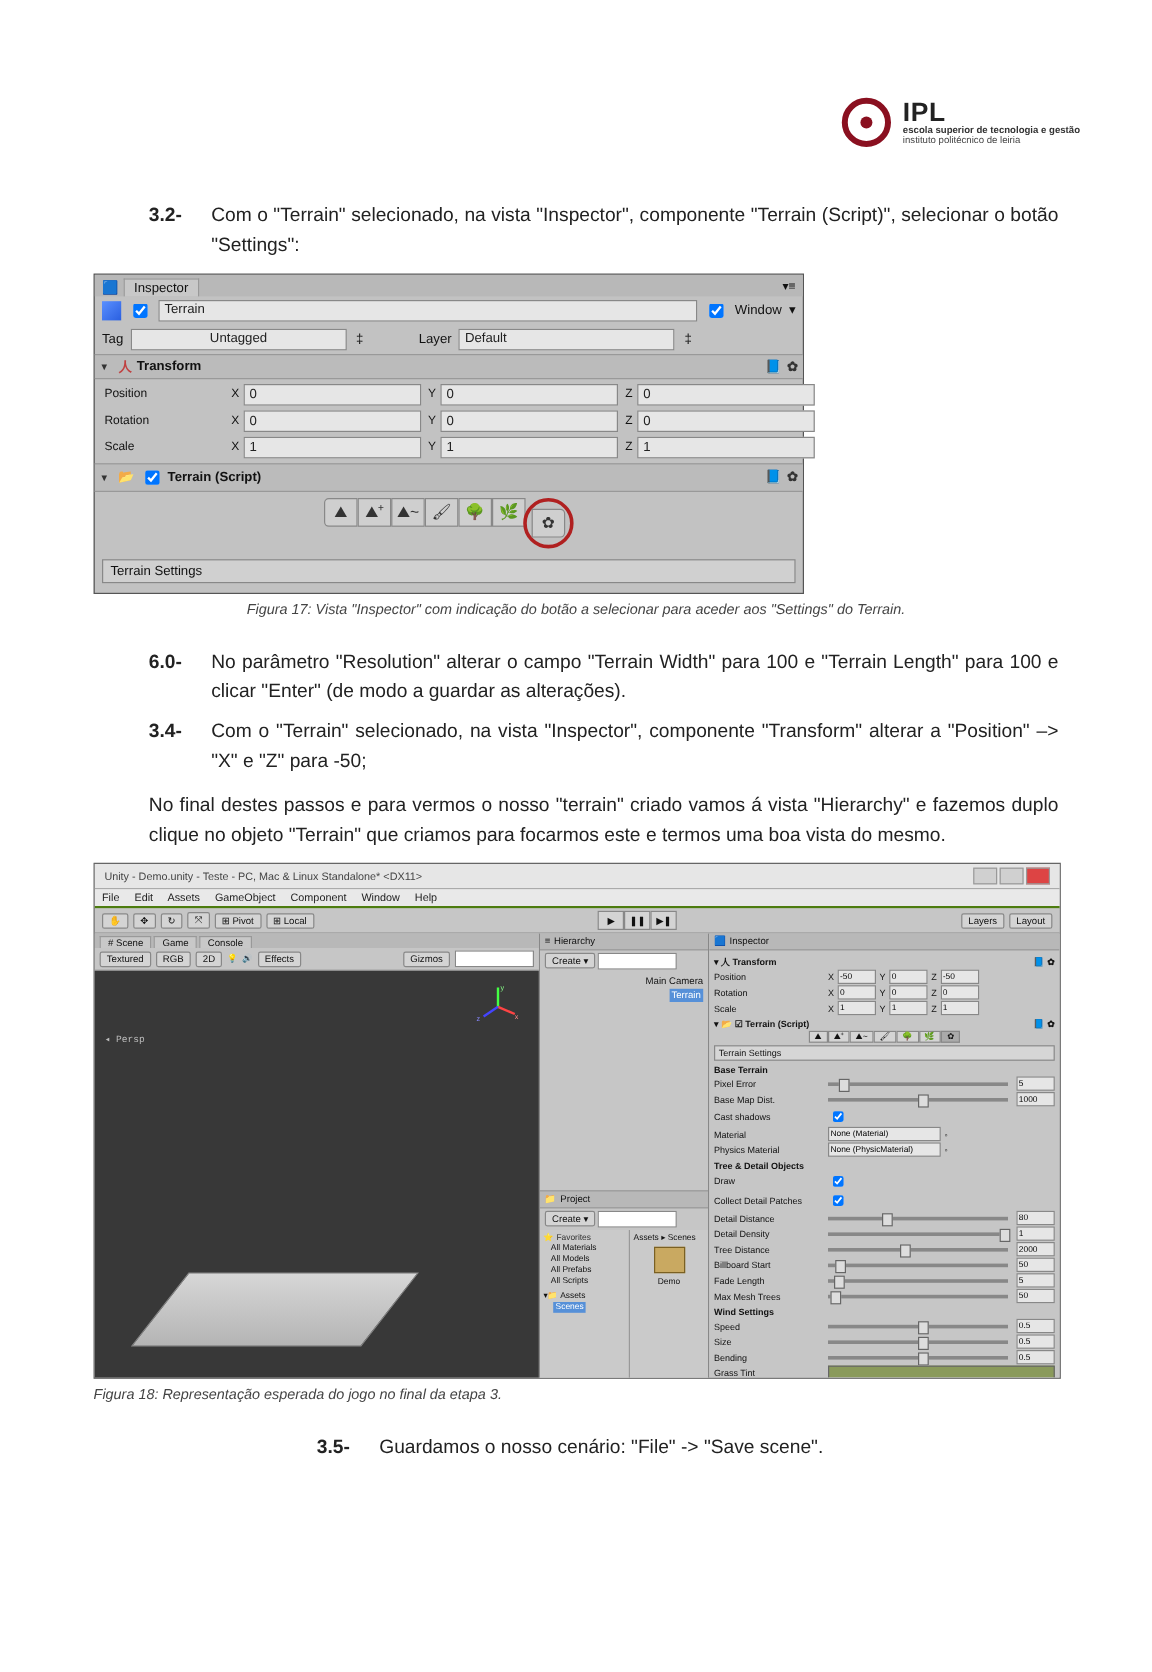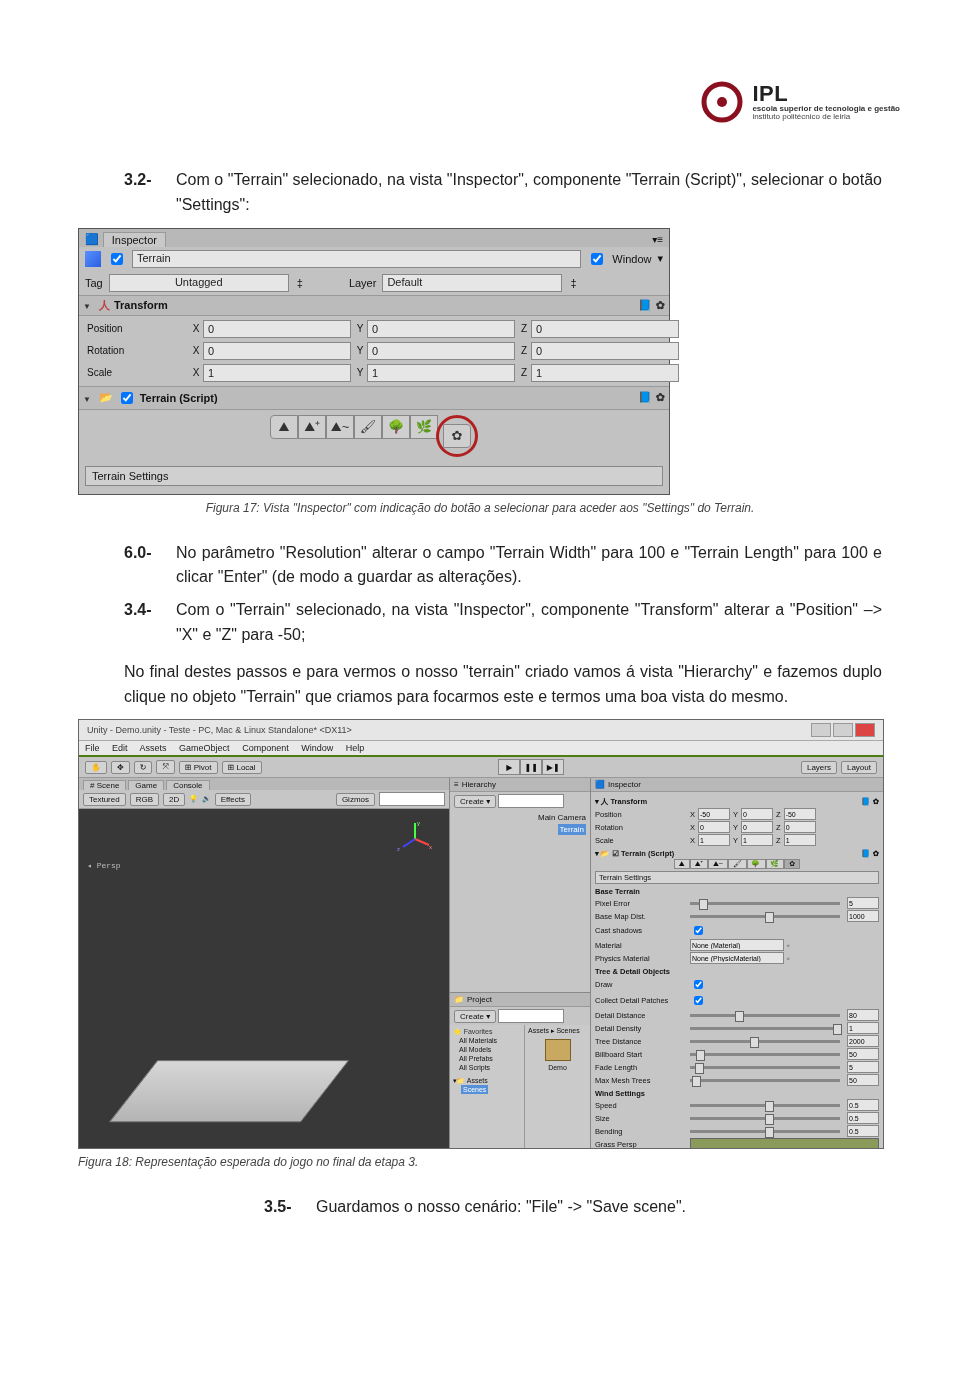--- a/index.html
+++ b/index.html
@@ -624,21 +624,21 @@
             <div class="f18-irow">
                 <span class="lab">Bending</span>
                 <div class="f18-slider">
                   <div class="track">
                     <div class="thumb" style="left:50%"></div>
                   </div>
                 </div>
                 <input class="v" value="0.5" style="">
               </div>
             <div class="f18-irow">
-                <span class="lab">Grass Persp</span>
+                <span class="lab">Grass Tint</span>
                 <div style="flex:1;height:10px;background:#8a9a5b;border:1px solid #666;"></div>
               </div>
 
           </div>
         </div>
       </div>
     </div>
 
     <div class="caption">Figura 18: Representação esperada do jogo no final da etapa 3.</div>
 

